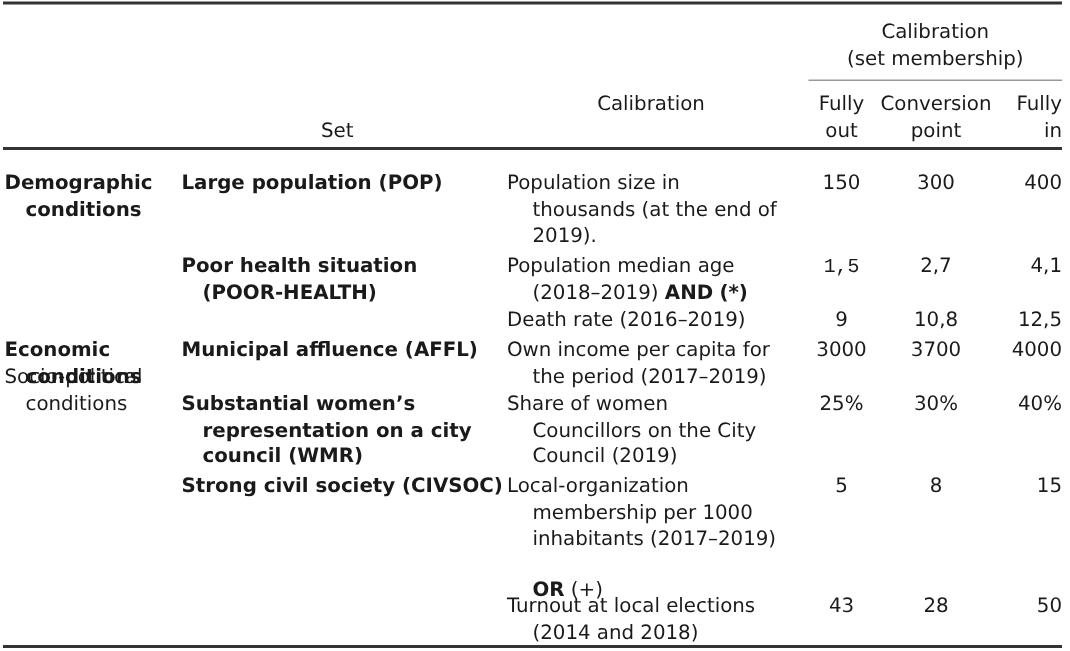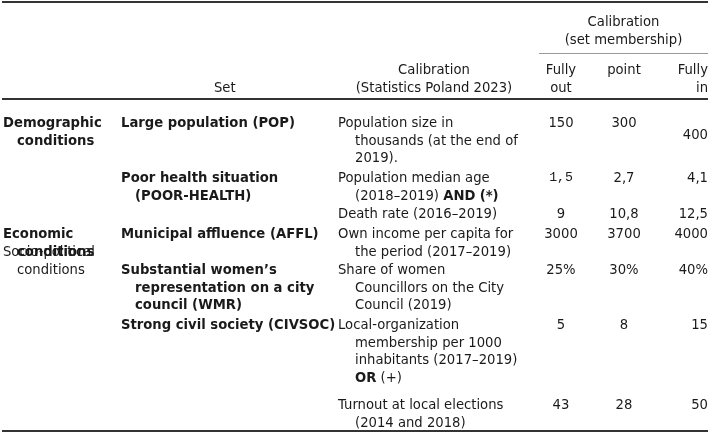--- a/index.html
+++ b/index.html
@@ -19,31 +19,31 @@
 <body>
 
 <div class="rule top"></div>
 <div class="rule cal"></div>
 <div class="rule mid"></div>
 <div class="rule bot"></div>
 
 <div class="t" style="left:214px;top:79px;">Set</div>
 <div class="t c" style="left:352px;top:61px;width:164px;">
   <div>Calibration</div>
-  <div>(Statistics Poland 2023)</div>
 </div>
 <div class="t c" style="left:539px;top:13px;width:169px;">
   <div>Calibration</div>
   <div>(set membership)</div>
 </div>
 <div class="t c" style="left:536px;top:61px;width:50px;">
   <div>Fully</div>
   <div>out</div>
 </div>
 <div class="t c" style="left:584px;top:61px;width:80px;">
+  <div>Conversion</div>
   <div>point</div>
 </div>
 <div class="t r" style="left:660px;top:61px;width:48px;">
   <div>Fully</div>
   <div>in</div>
 </div>
 
 <div class="t" style="left:3px;top:114px;font-weight:bold;">
   <div>Demographic</div>
   <div style="padding-left:14px;">conditions</div>
@@ -60,21 +60,21 @@
 <div class="t" style="left:121px;top:114px;font-weight:bold;">
   <div>Large population (POP)</div>
 </div>
 <div class="t" style="left:338px;top:114px;">
   <div>Population size in</div>
   <div style="padding-left:17px;">thousands (at the end of</div>
   <div style="padding-left:17px;">2019).</div>
 </div>
 <div class="t c" style="left:536px;top:114px;width:50px;">150</div>
 <div class="t c" style="left:584px;top:114px;width:80px;">300</div>
-<div class="t r" style="left:660px;top:114px;width:48px;margin-top:12px;">400</div>
+<div class="t r" style="left:660px;top:114px;width:48px;">400</div>
 
 <div class="t" style="left:121px;top:169px;font-weight:bold;">
   <div>Poor health situation</div>
   <div style="padding-left:14px;">(POOR-HEALTH)</div>
 </div>
 <div class="t" style="left:338px;top:169px;">
   <div>Population median age</div>
   <div style="padding-left:17px;"><span>(2018–2019)</span> <b>AND</b> <b>(*)</b></div>
 </div>
 <div class="t c" style="left:536px;top:169px;width:50px;font-family:Liberation Mono, monospace;">1,5</div>
@@ -107,21 +107,21 @@
 </div>
 <div class="t c" style="left:536px;top:261px;width:50px;">25%</div>
 <div class="t c" style="left:584px;top:261px;width:80px;">30%</div>
 <div class="t r" style="left:660px;top:261px;width:48px;">40%</div>
 
 <div class="t" style="left:121px;top:316px;font-weight:bold;">Strong civil society (CIVSOC)</div>
 <div class="t" style="left:338px;top:316px;">
   <div>Local-organization</div>
   <div style="padding-left:17px;">membership per 1000</div>
   <div style="padding-left:17px;">inhabitants (2017–2019)</div>
-  <div style="padding-left:17px;"><b>OR</b> <span>(+)</span></div>
+  <div style="padding-left:17px;margin-top:16px;"><b>OR</b> <span>(+)</span></div>
 </div>
 <div class="t c" style="left:536px;top:316px;width:50px;">5</div>
 <div class="t c" style="left:584px;top:316px;width:80px;">8</div>
 <div class="t r" style="left:660px;top:316px;width:48px;">15</div>
 
 <div class="t" style="left:338px;top:396px;">
   <div>Turnout at local elections</div>
   <div style="padding-left:17px;">(2014 and 2018)</div>
 </div>
 <div class="t c" style="left:536px;top:396px;width:50px;">43</div>

